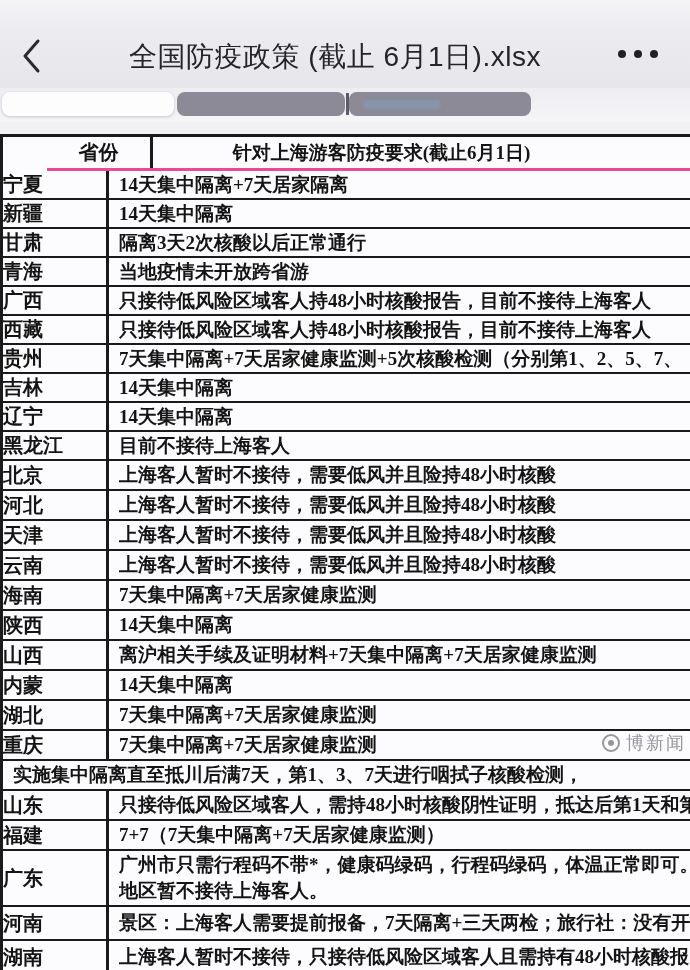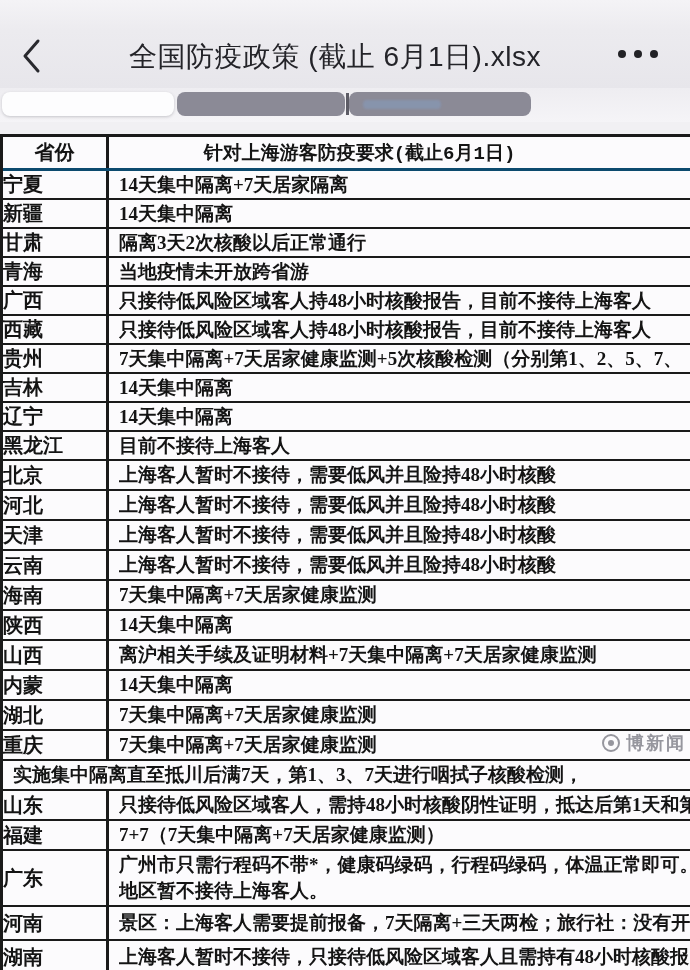--- a/index.html
+++ b/index.html
@@ -74,49 +74,49 @@
     font-family: "Liberation Serif", "DejaVu Serif", serif;
     color: #141414;
     overflow: hidden;
   }
   .row {
     display: flex;
     height: 29px;
     border-bottom: 2px solid #1a1a1a;
     background: #fcfbfd;
   }
-  .row.header { height: 34px; border-bottom: 3px solid #0c4a6e; }
+  .row.header { height: 34px; border-bottom: 3px solid #ec4899; margin-left: 44px; }
   #tbody .row:nth-child(n+11) { height: 30px; }
   #tbody .row:nth-child(24) { height: 56px; }
   #tbody .row:nth-child(n+25) { height: 34px; }
 
   .cell { display: flex; flex-direction: column; justify-content: center; }
   .cell.prov {
     width: 106px; flex: 0 0 106px;
     border-right: 3px solid #1a1a1a;
     padding-left: 0;
     font-size: 20px; font-weight: 600;
     white-space: nowrap; overflow: hidden;
   }
   .row.header .cell.prov { padding-left: 0; text-align: center; align-items: center; }
   .cell.pol {
     flex: 1 1 auto;
     padding-left: 10px;
     font-size: 19px; font-weight: 600;
     overflow: hidden;
   }
-  .row.header .cell.pol { padding-left: 0; padding-right: 80px; text-align: center; font-family: Liberation Mono, monospace; }
+  .row.header .cell.pol { padding-left: 0; padding-right: 80px; text-align: center; }
   .policy-line { white-space: nowrap; overflow: hidden; line-height: 26px; }
 
   
   .watermark {
     position: absolute; right: 4px; bottom: 2px;
     display: flex; align-items: center; gap: 5px;
     color: #85858e; opacity: 0.85;
-    font-size: 18px; font-weight: 700; letter-spacing: 2px;
+    font-size: 18px; font-weight: 400; letter-spacing: 2px;
     filter: blur(0.7px);
     pointer-events: none;
   }
 </style>
 </head>
 <body>
 
 <div class="screen">
 
   <header class="nav">

